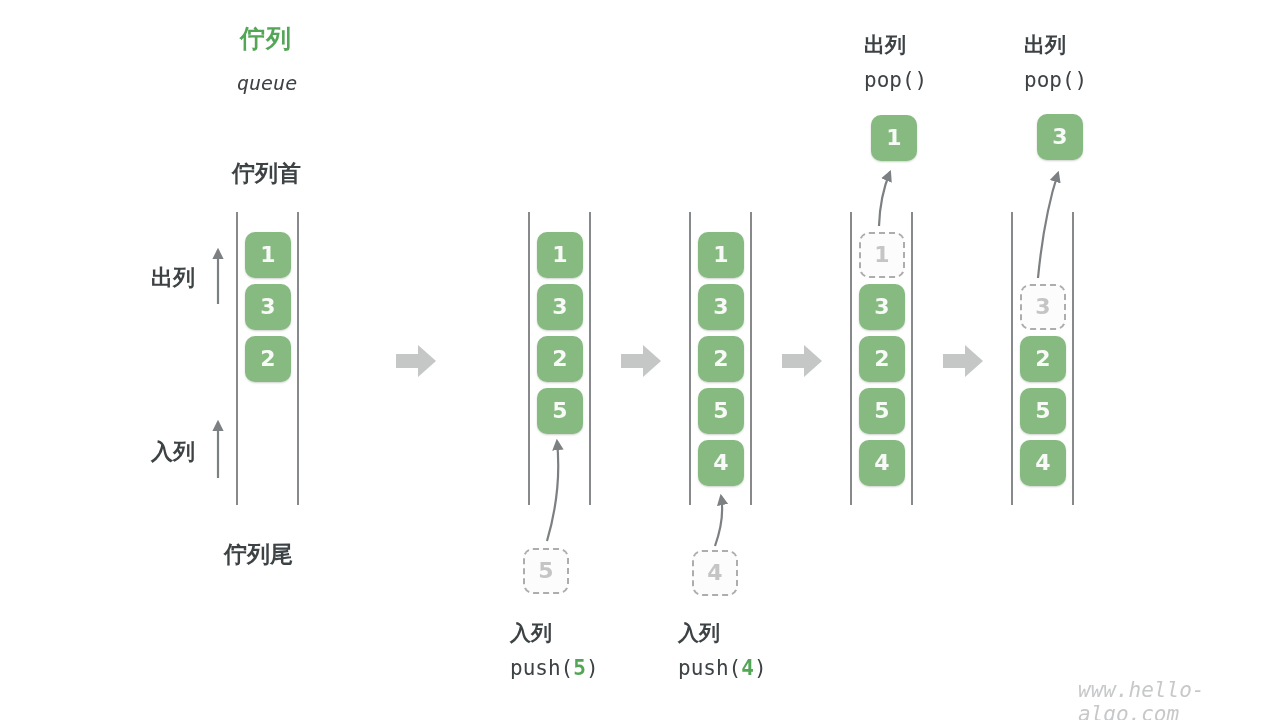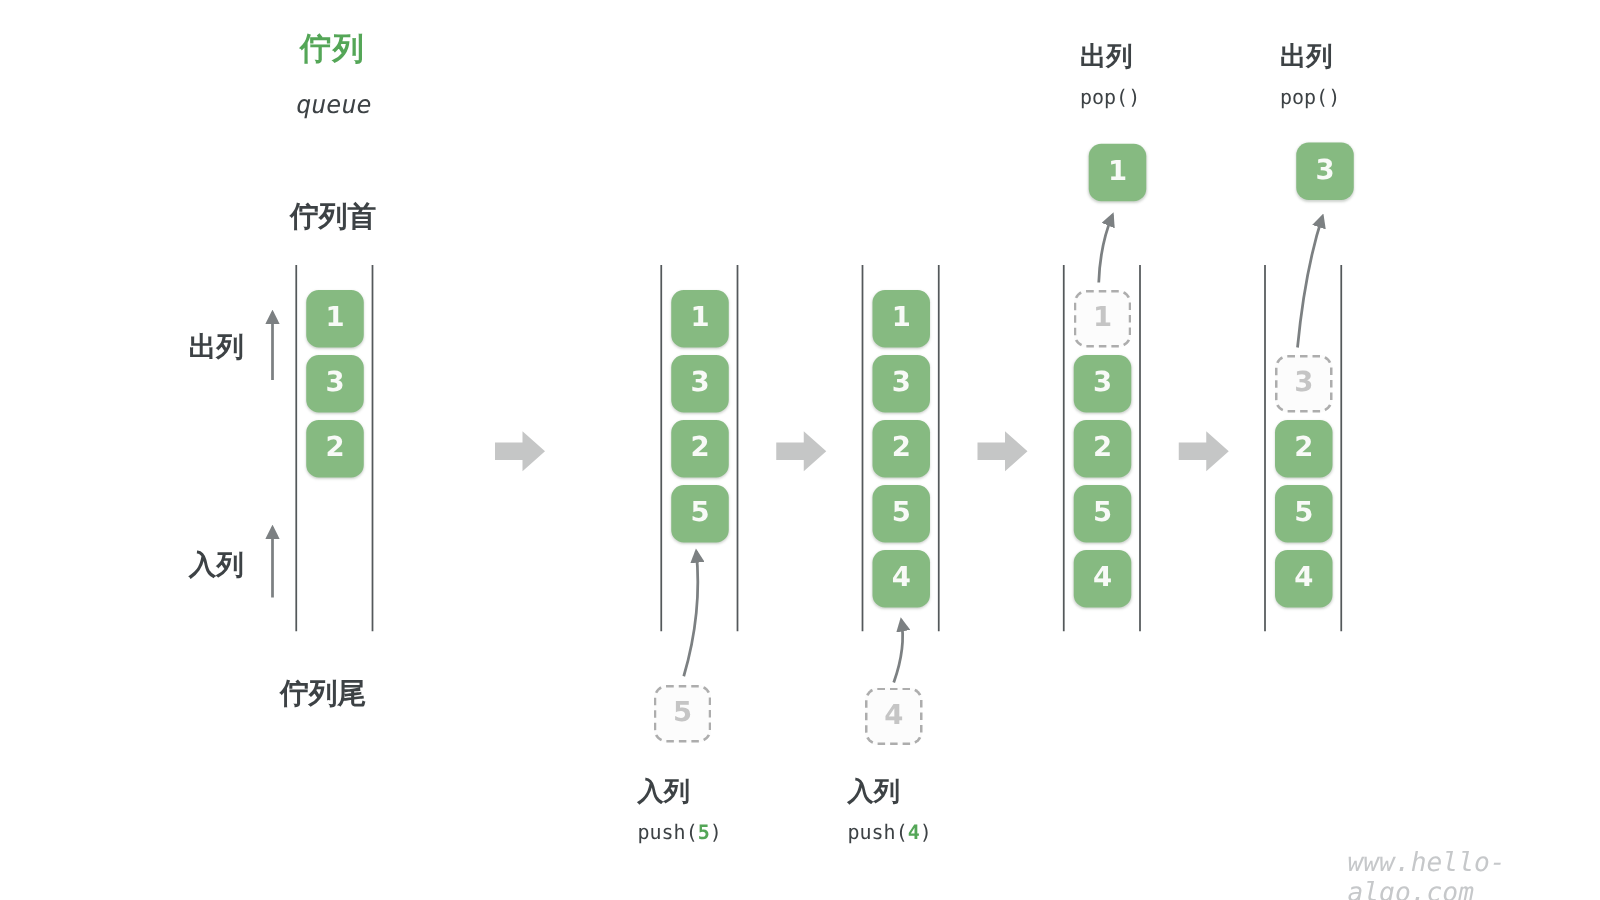--- a/index.html
+++ b/index.html
@@ -34,21 +34,21 @@
     box-shadow:0 1px 2px rgba(60,80,60,0.25);
   }
   .ghost{
     position:absolute;width:46px;height:46px;border-radius:10px;box-sizing:border-box;
     background:var(--ghost-fill);border:2px dashed var(--ghost-border);
     color:var(--ghost-text);font-family:"DejaVu Sans","Liberation Sans",sans-serif;
     font-size:22px;font-weight:bold;line-height:42px;text-align:center;box-shadow:none;
   }
   .op{position:absolute;white-space:nowrap;}
   .op-action{font-size:21px;font-weight:bold;color:var(--label-dark);margin-bottom:9px;}
-  .op-code{font-family:"DejaVu Sans Mono","Liberation Mono",monospace;font-size:16px;color:var(--label-dark);}
+  .op-code{font-family:"DejaVu Sans Mono","Liberation Mono",monospace;font-size:21px;color:var(--label-dark);}
   .op-arg{color:var(--accent-green);font-weight:bold;}
   .watermark{font-family:"DejaVu Sans Mono","Liberation Mono",monospace;font-size:21px;color:var(--watermark);font-style:italic;}
 </style>
 </head>
 <body>
 
 <div class="canvas">
 
   <svg id="arrow-layer" width="1280" height="720" viewBox="0 0 1280 720" xmlns="http://www.w3.org/2000/svg">
     <defs>

